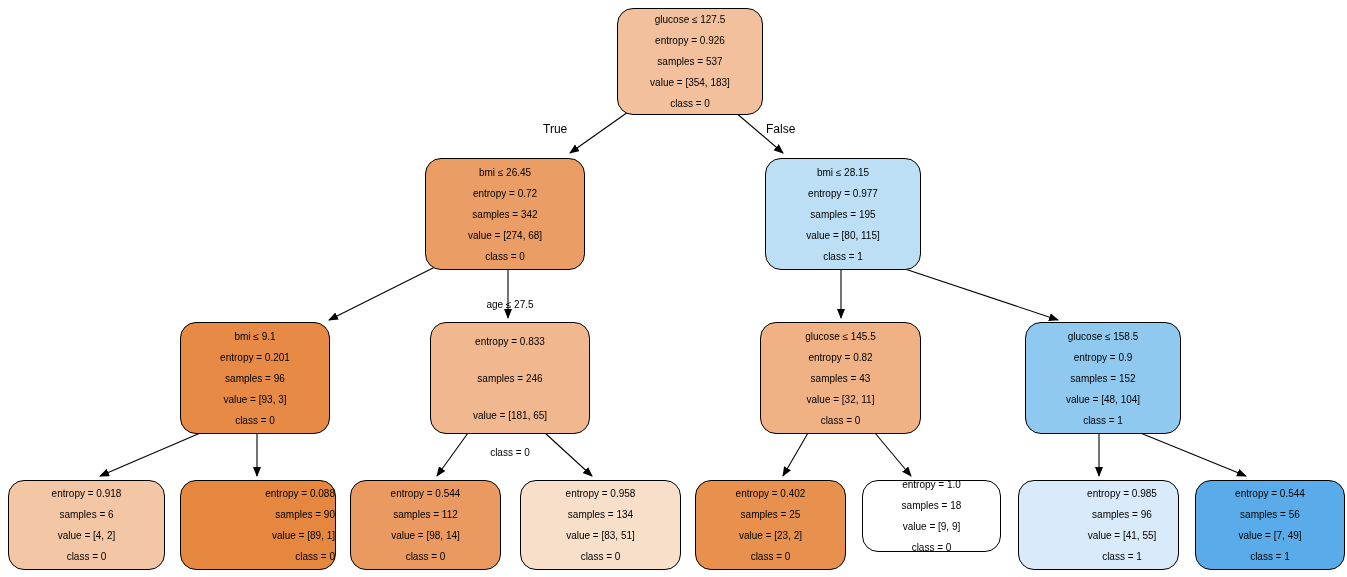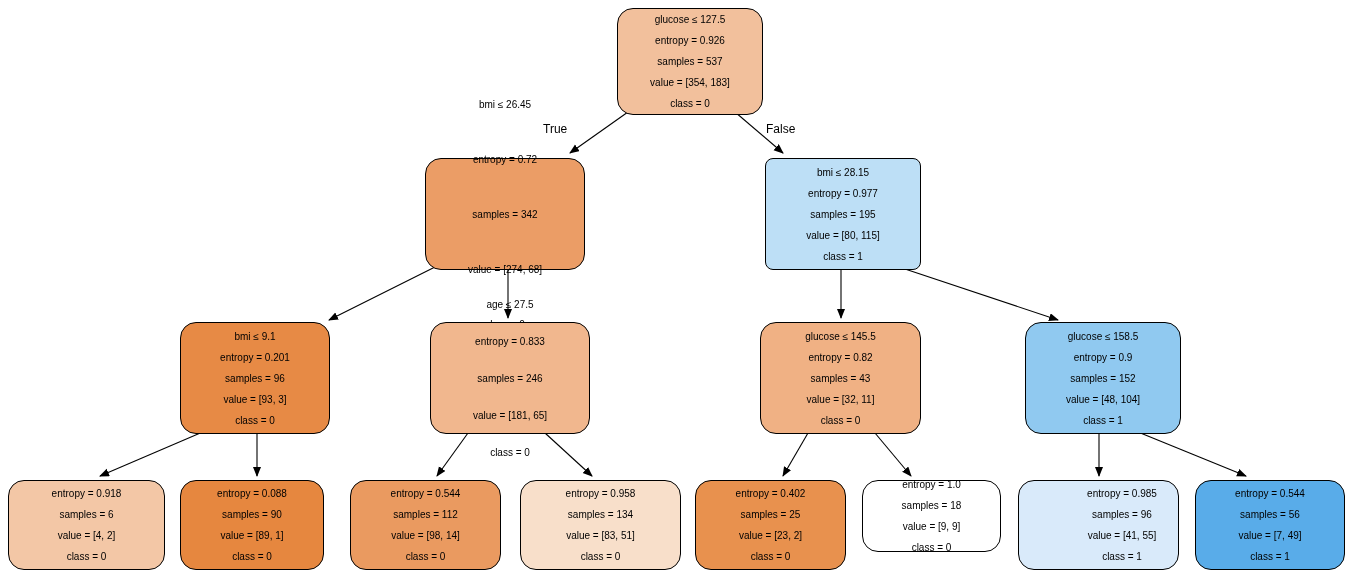--- a/index.html
+++ b/index.html
@@ -32,28 +32,28 @@
     line-height: 21px;
     white-space: nowrap;
   }
   .edge-label {
     position: absolute;
     font-size: 12px;
     line-height: 19px;
   }
   
   .n0  { left: 617px;  top: 8px;   width: 146px; height: 107px; }
-  .n1  { left: 425px;  top: 158px; width: 160px; height: 112px; gap: 34px; }
+  .n1  { left: 425px;  top: 158px; width: 160px; height: 112px; }
   .n2  { left: 765px;  top: 158px; width: 156px; height: 112px; }
   .n3  { left: 180px;  top: 322px; width: 150px; height: 112px; }
   .n4  { left: 430px;  top: 322px; width: 160px; height: 112px; gap: 16px; }
   .n5  { left: 760px;  top: 322px; width: 161px; height: 112px; }
   .n6  { left: 1025px; top: 322px; width: 156px; height: 112px; }
   .n7  { left: 8px;    top: 480px; width: 157px; height: 90px; }
-  .n8  { left: 180px;  top: 480px; width: 144px; height: 90px; }
+  .n8  { left: 180px;  top: 480px; width: 156px; height: 90px; align-items: flex-end; }
   .n9  { left: 350px;  top: 480px; width: 151px; height: 90px; }
   .n10 { left: 520px;  top: 480px; width: 161px; height: 90px; }
   .n11 { left: 695px;  top: 480px; width: 151px; height: 90px; }
   .n12 { left: 862px;  top: 480px; width: 139px; height: 72px; }
   .n13 { left: 1018px; top: 480px; width: 161px; height: 90px; padding-left: 47px; }
   .n14 { left: 1195px; top: 480px; width: 150px; height: 90px; }
   .lbl-true  { left: 543px; top: 120px; }
   .lbl-false { left: 766px; top: 120px; }
 </style>
 </head>
@@ -95,21 +95,21 @@
   </div>
 
   <div class="node n1" style="background-color: rgb(235, 157, 102);">
     <div>bmi ≤ 26.45</div>
     <div>entropy = 0.72</div>
     <div>samples = 342</div>
     <div>value = [274, 68]</div>
     <div>class = 0</div>
   </div>
 
-  <div class="node n2" style="background-color: rgb(189, 223, 246); border-radius: 8px;">
+  <div class="node n2" style="background-color: rgb(189, 223, 246);">
     <div>bmi ≤ 28.15</div>
     <div>entropy = 0.977</div>
     <div>samples = 195</div>
     <div>value = [80, 115]</div>
     <div>class = 1</div>
   </div>
 
   <div class="node n3" style="background-color: rgb(231, 138, 69);">
     <div>bmi ≤ 9.1</div>
     <div>entropy = 0.201</div>

